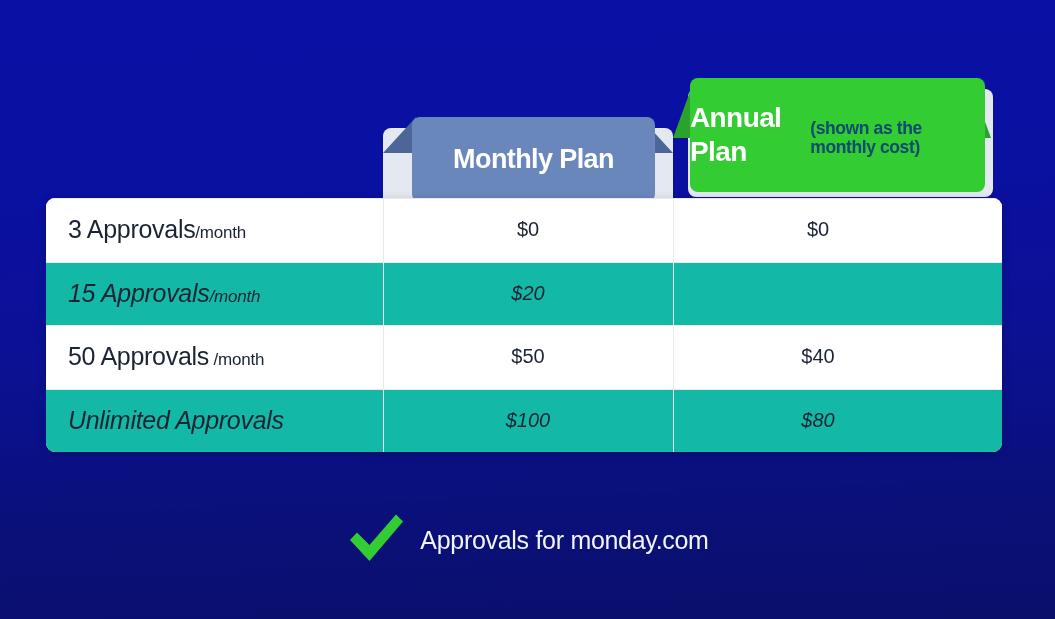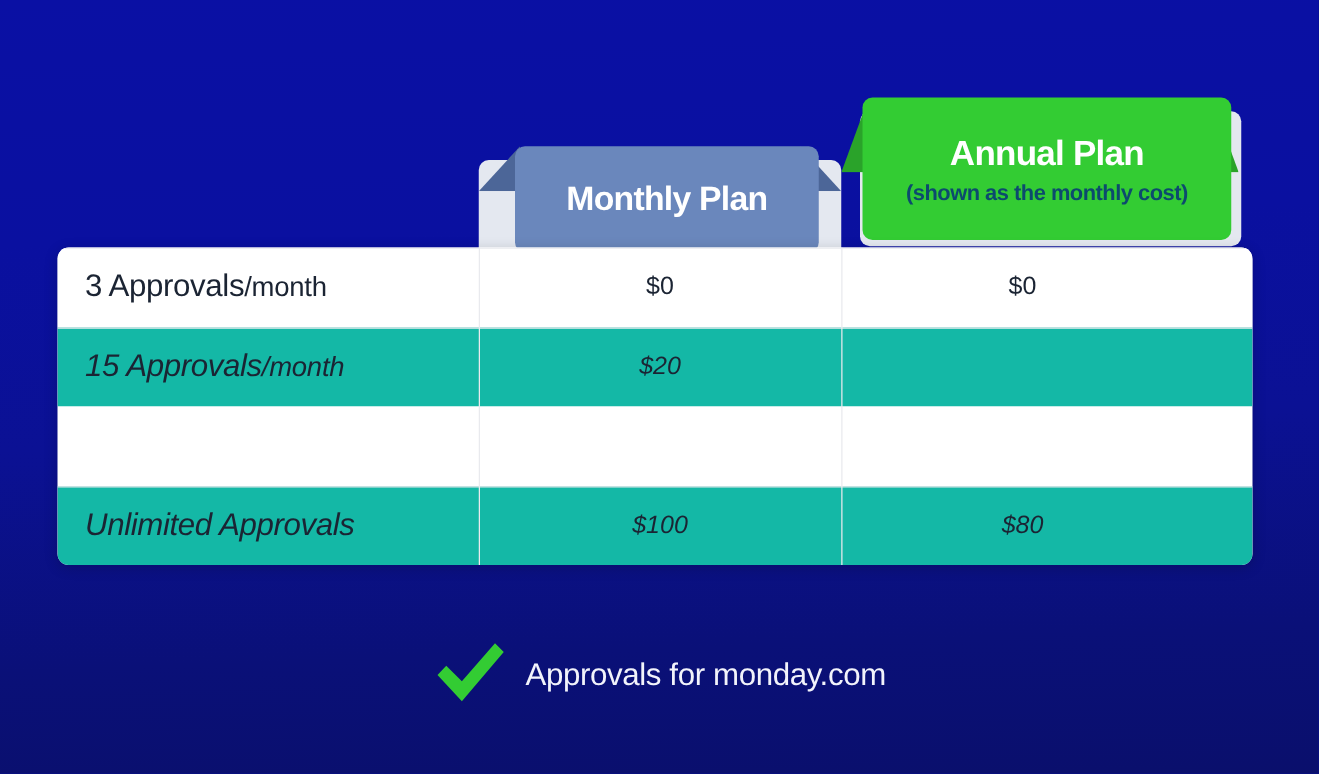--- a/index.html
+++ b/index.html
@@ -60,21 +60,21 @@
     box-sizing: border-box;
     color: #1b2433;
     white-space: nowrap;
   }
   .lab-main {
     font-size: 25px;
     font-weight: 500;
     letter-spacing: -0.3px;
   }
   .lab-sub {
-    font-size: 22px;
+    font-size: 17px;
     font-weight: 400;
     letter-spacing: -0.2px;
   }
 
   .cell-price {
     width: 290px;
     text-align: center;
     font-size: 20px;
     font-weight: 400;
     color: #1b2433;
@@ -188,21 +188,21 @@
   }
   #annual-tab {
     position: absolute;
     left: 17px;
     top: 16px;
     width: 295px;
     height: 114px;
     background: #33cc33;
     border-radius: 8px;
     display: flex;
-    flex-direction: column;
+    flex-direction: row;
     align-items: center;
     justify-content: center;
   }
   #annual-tab-title {
     color: #ffffff;
     font-size: 28px;
     font-weight: 700;
     letter-spacing: -0.6px;
     line-height: 1.2;
   }
@@ -275,20 +275,28 @@
     </div>
 
     <div class="trow alt" style="top:63.5px;">
       <div class="sep"></div>
       <div class="cell-label">
         <span class="lab-main">15 Approvals</span><span class="lab-sub">/month</span>
       </div>
       <div class="cell-price">$20</div>
     </div>
 
+    <div class="trow plain" style="top:127px;">
+      <div class="sep"></div>
+      <div class="cell-label">
+        <span class="lab-main">50 Approvals</span><span class="lab-sub"> /month</span>
+      </div>
+      <div class="cell-price">$50</div>
+      <div class="cell-price">$40</div>
+    </div>
 
     <div class="trow alt" style="top:190.5px;">
       <div class="sep"></div>
       <div class="cell-label">
         <span class="lab-main">Unlimited Approvals</span><span class="lab-sub"></span>
       </div>
       <div class="cell-price">$100</div>
       <div class="cell-price">$80</div>
     </div>
 

